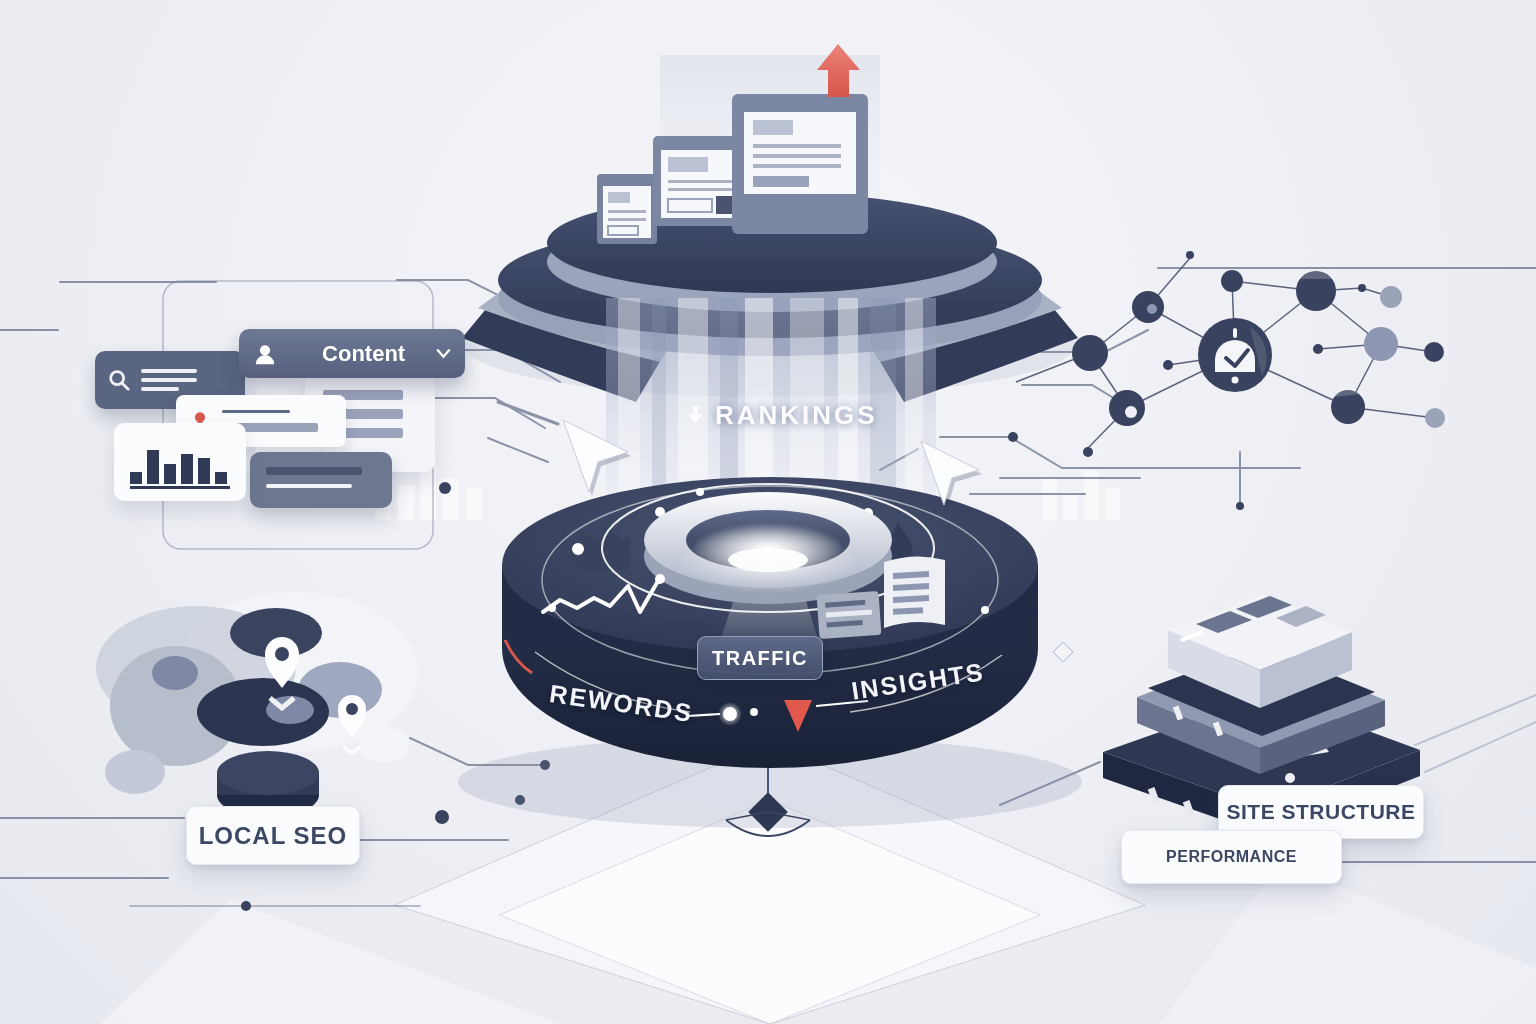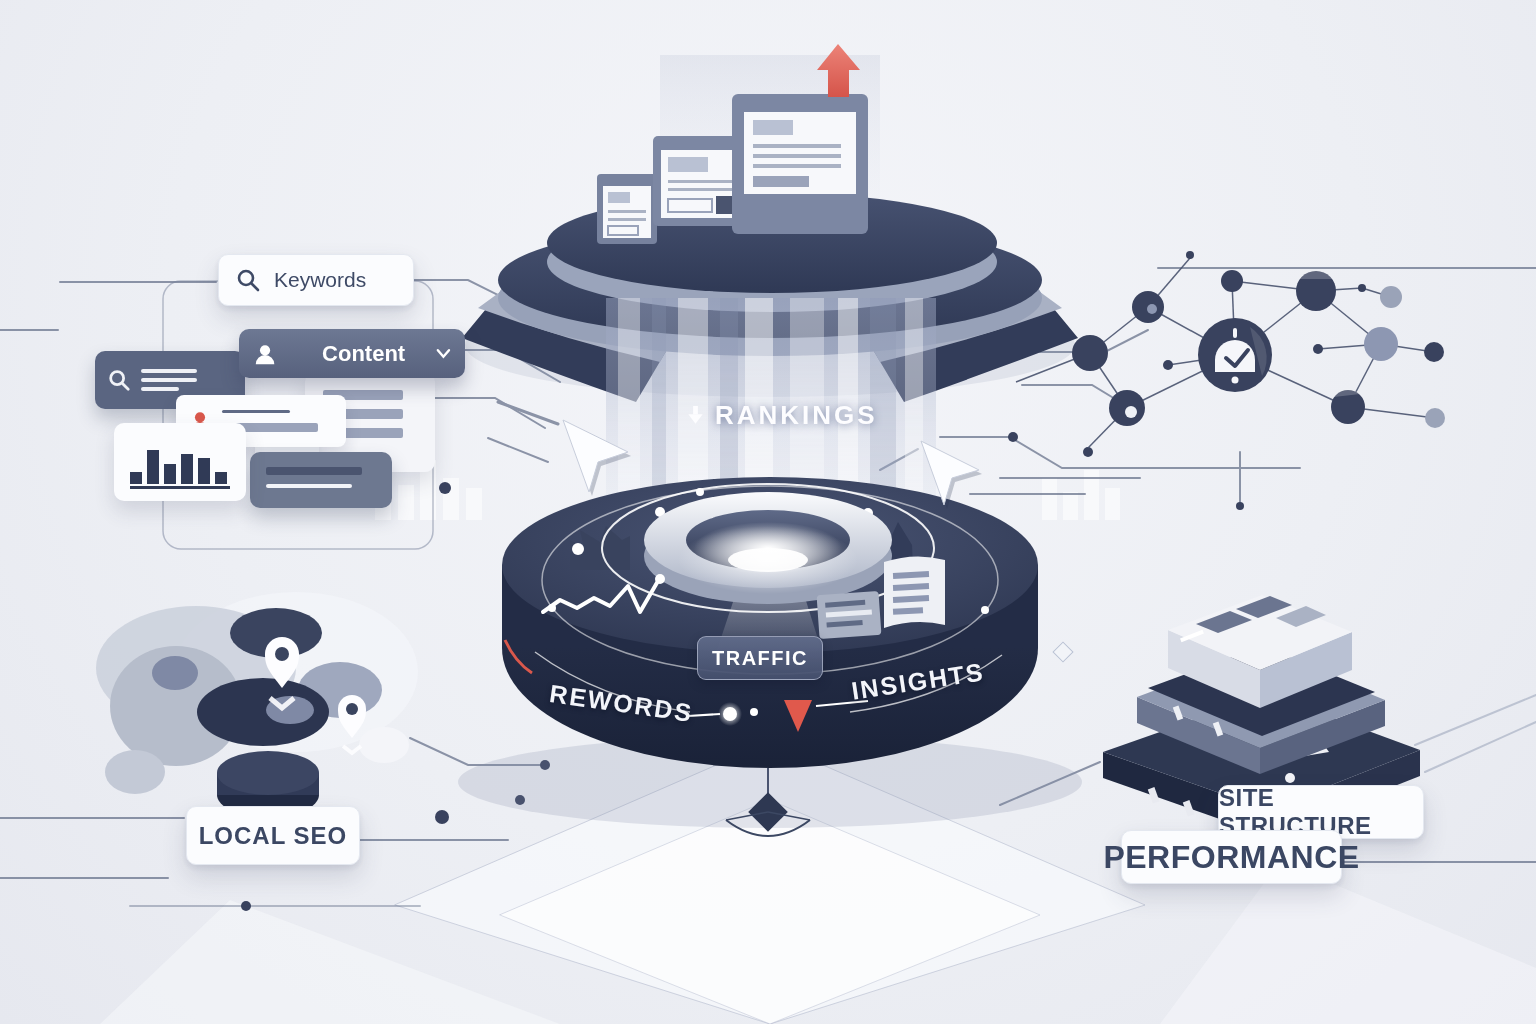--- a/index.html
+++ b/index.html
@@ -383,27 +383,20 @@
   <g>
     <path d="M566,424 L592,496 L601,466 L631,456 Z" fill="rgba(40,50,80,0.25)"></path>
     <path d="M563,420 L589,492 L598,462 L628,452 Z" fill="#fcfdff" stroke="#c6ccda"></path>
   </g>
   <g>
     <path d="M924,445 L947,509 L955,482 L982,474 Z" fill="rgba(40,50,80,0.25)"></path>
     <path d="M921,441 L944,505 L952,478 L979,470 Z" fill="#fcfdff" stroke="#c6ccda"></path>
   </g>
 </svg>
 
-<div class="card" style="left:218px;top:254px;width:178px;height:50px;justify-content:flex-start;padding-left:16px;font-weight:500;z-index:5;">
-  <svg width="26" height="26" viewBox="0 0 26 26">
-    <circle cx="11" cy="11" r="7" fill="none" stroke="#3e4a66" stroke-width="2.6"></circle>
-    <line x1="16.5" y1="16.5" x2="23" y2="23" stroke="#3e4a66" stroke-width="2.6" stroke-linecap="round"></line>
-  </svg>
-  <span style="margin-left:13px;font-size:21px;color:#3e4a66;">Keywords</span>
-</div>
 
 <div class="pill-dark" style="left:239px;top:329px;width:198px;height:49px;padding:0 14px;z-index:5;">
   <svg width="26" height="26" viewBox="0 0 26 26">
     <circle cx="13" cy="9" r="5.5" fill="#ffffff"></circle>
     <path d="M3,24 A10,10 0 0 1 23,24 Z" fill="#ffffff"></path>
   </svg>
   <span style="margin-left:14px;font-size:22px;font-weight:bold;color:#ffffff;">Content</span>
   <svg width="16" height="11" viewBox="0 0 16 11" style="margin-left:auto;">
     <polyline points="2,2 8,9 14,2" fill="none" stroke="#ffffff" stroke-width="2.6" stroke-linecap="round"></polyline>
   </svg>
@@ -467,17 +460,17 @@
 <div class="abs" style="left:697px;top:636px;width:124px;height:42px;border-radius:9px;background:linear-gradient(180deg,rgba(96,107,138,.95),rgba(70,80,110,.95));border:1px solid rgba(215,221,238,.55);box-shadow:0 4px 10px rgba(20,28,50,.4);display:flex;align-items:center;justify-content:center;z-index:5;">
   <span style="font-size:20px;font-weight:bold;letter-spacing:1.5px;color:#ffffff;">TRAFFIC</span>
 </div>
 
 <div class="rim-text" style="left:549px;top:689px;transform:rotate(8deg);font-size:25px;z-index:5;">REWORDS</div>
 <div class="rim-text" style="left:851px;top:667px;transform:rotate(-8.5deg);font-size:25px;z-index:5;">INSIGHTS</div>
 
 
 <div class="card" style="left:186px;top:806px;width:172px;height:57px;font-size:24px;letter-spacing:1px;z-index:5;">LOCAL SEO</div>
 
-<div class="card" style="left:1218px;top:785px;width:204px;height:52px;font-size:24px;letter-spacing:.5px;z-index:5;">SITE STRUCTURE</div>
-
-<div class="card" style="left:1121px;top:830px;width:219px;height:52px;font-size:32px;letter-spacing:.5px;z-index:6;">PERFORMANCE</div>
+<div class="card" style="left:1218px;top:785px;width:204px;height:52px;font-size:21px;letter-spacing:.5px;z-index:5;">SITE STRUCTURE</div>
+
+<div class="card" style="left:1121px;top:830px;width:219px;height:52px;font-size:16px;letter-spacing:.5px;z-index:6;">PERFORMANCE</div>
 
 </div>
 
 </body></html>

